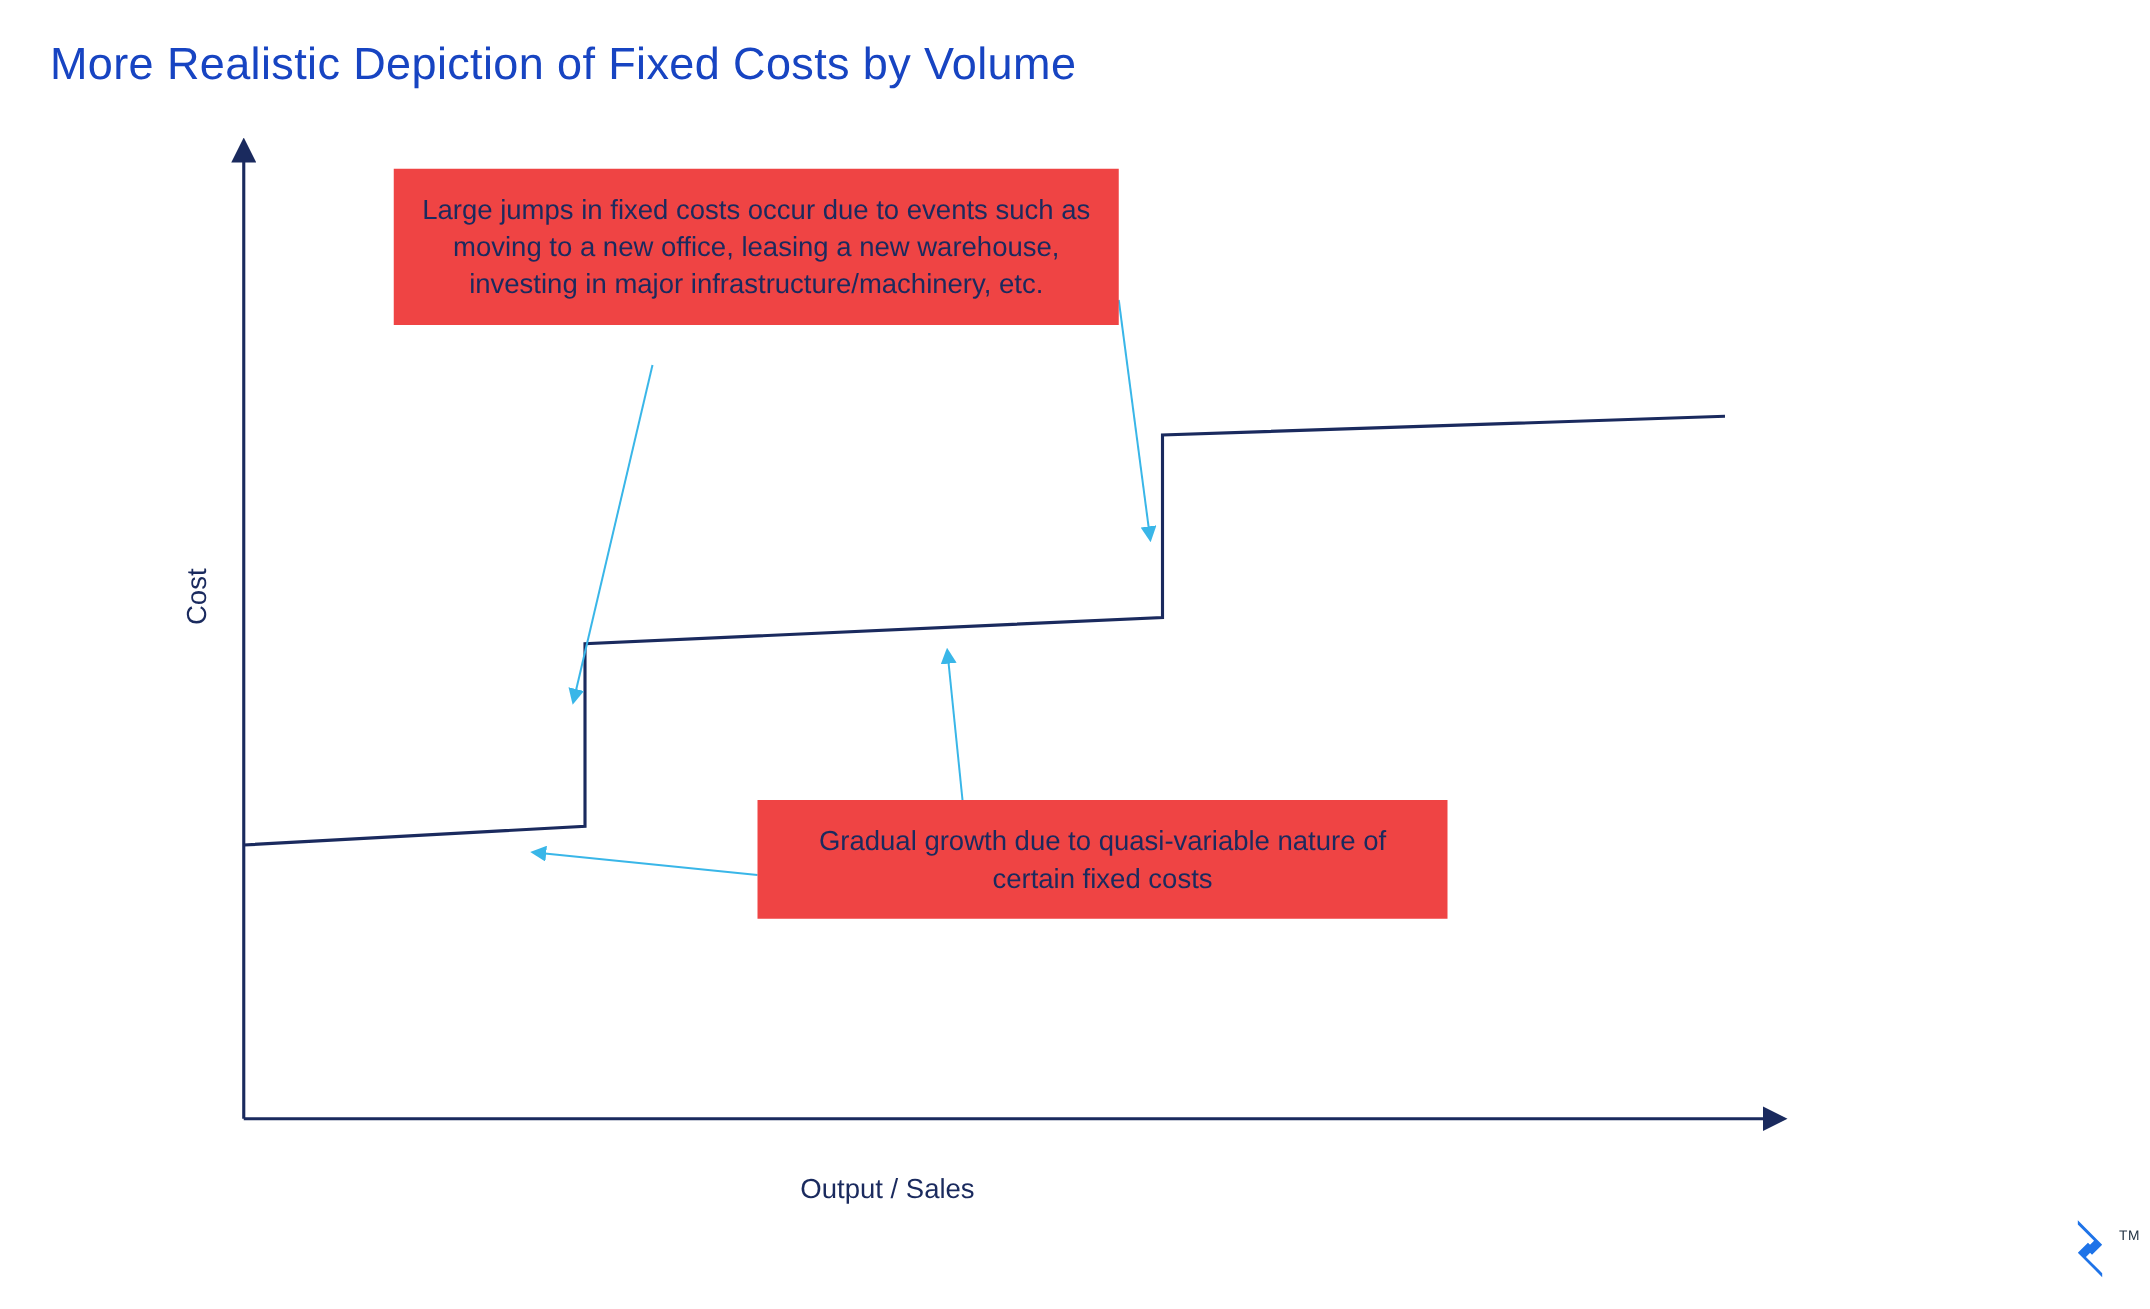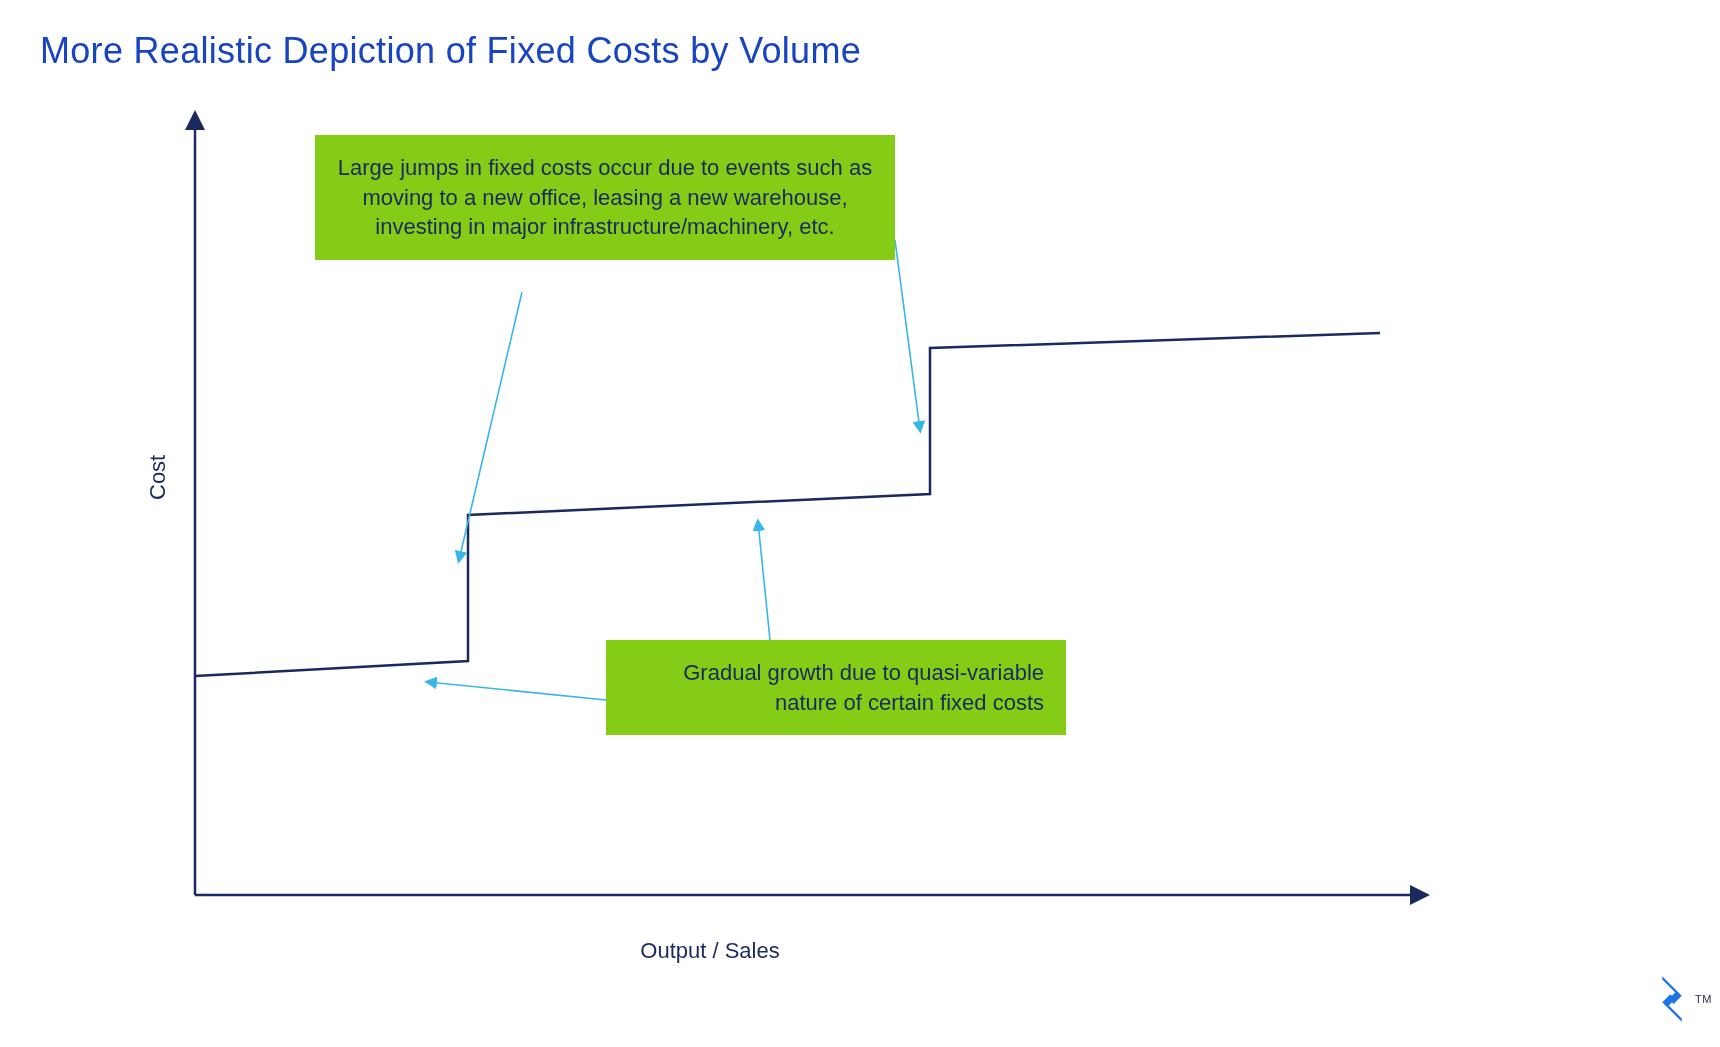--- a/index.html
+++ b/index.html
@@ -44,50 +44,49 @@
     left: 610px;
     top: 920px;
     font-size: 22px;
     color: #1a2a5e;
     text-align: center;
     width: 200px;
     margin-top: 18px;
   }
   .callout {
     position: absolute;
-    background: #84cc16;
+    background: #ef4444;
     color: #1a2a5e;
     font-size: 22px;
     line-height: 1.35;
     text-align: center;
     padding: 18px 22px;
     box-sizing: border-box;
   }
   .callout.top {
     left: 315px;
     top: 135px;
     width: 580px;
   }
   .callout.bottom {
     left: 606px;
     top: 640px;
-    width: 460px;
-    text-align: right;
+    width: 552px;
   }
   .logo {
     position: absolute;
     right: 22px;
     bottom: 22px;
     width: 52px;
     height: 52px;
   }
   .tm {
     position: absolute;
     right: 8px;
-    bottom: 42px;
+    bottom: 52px;
     font-size: 11px;
     color: #234;
     letter-spacing: 0.5px;
   }
 </style>
 </head>
 <body>
 
 <div class="page">
 

